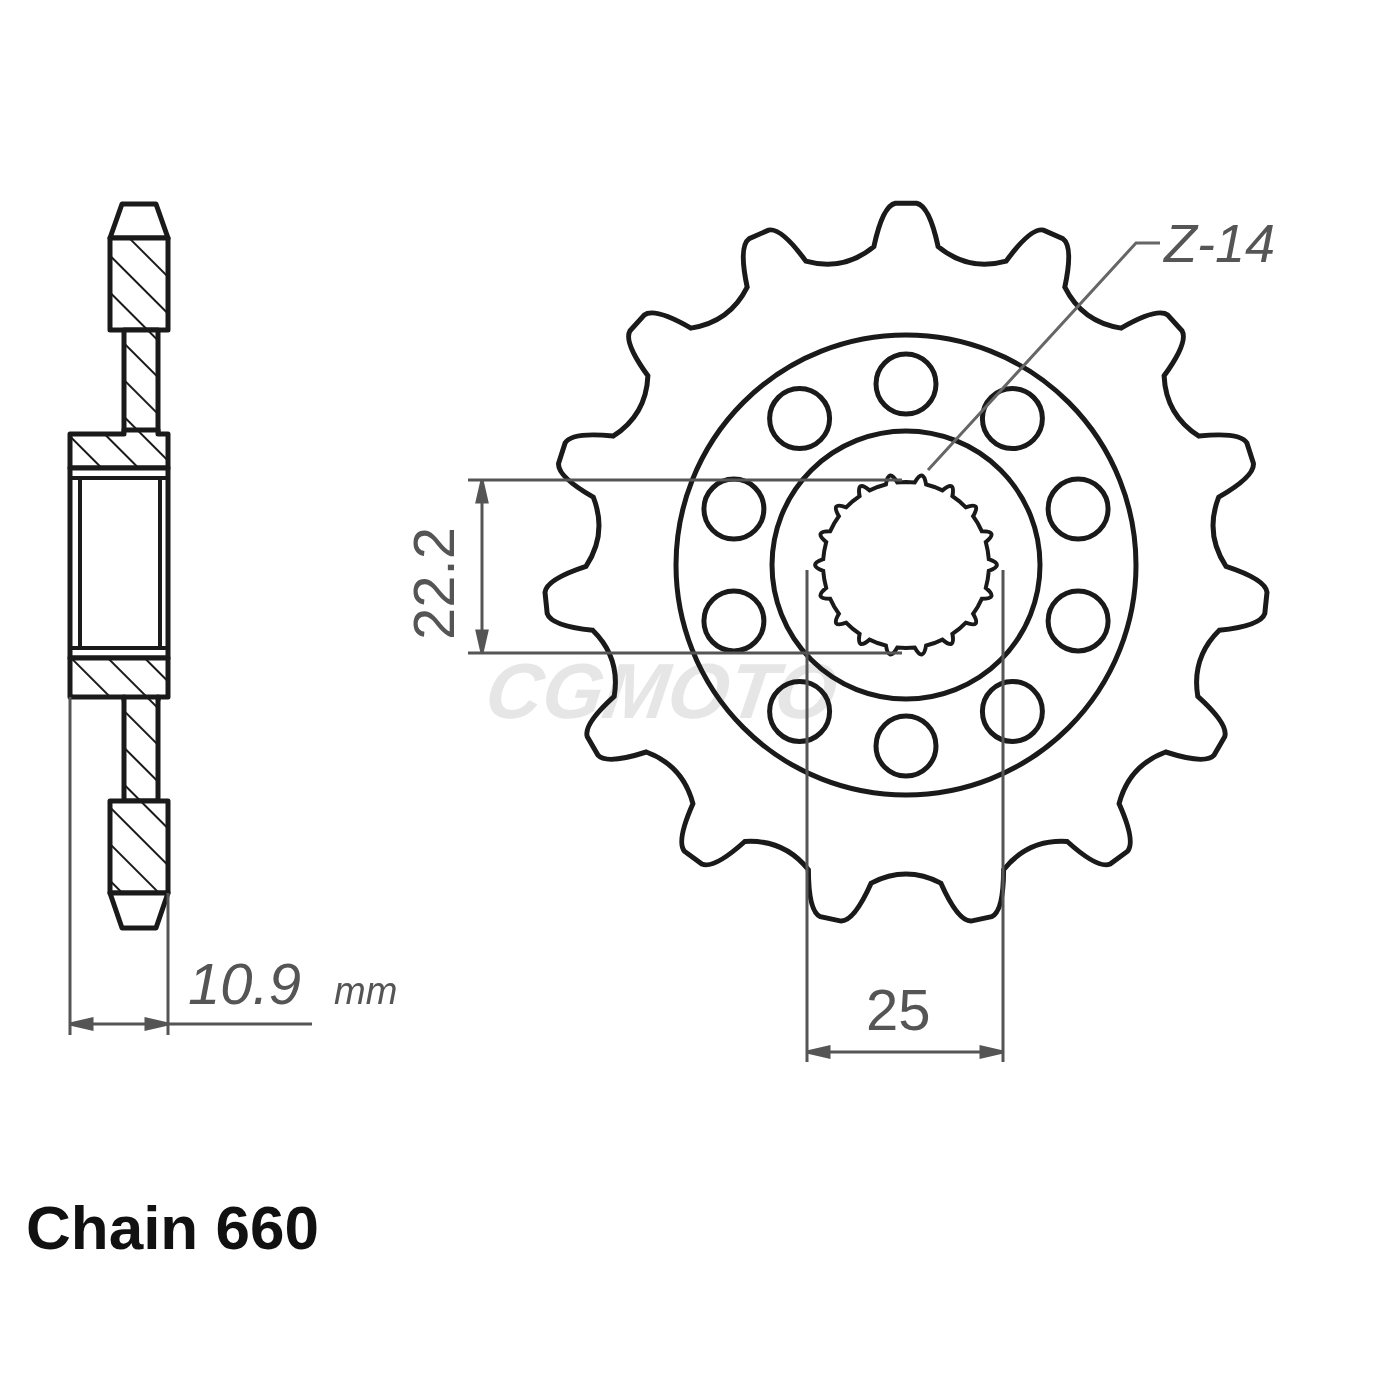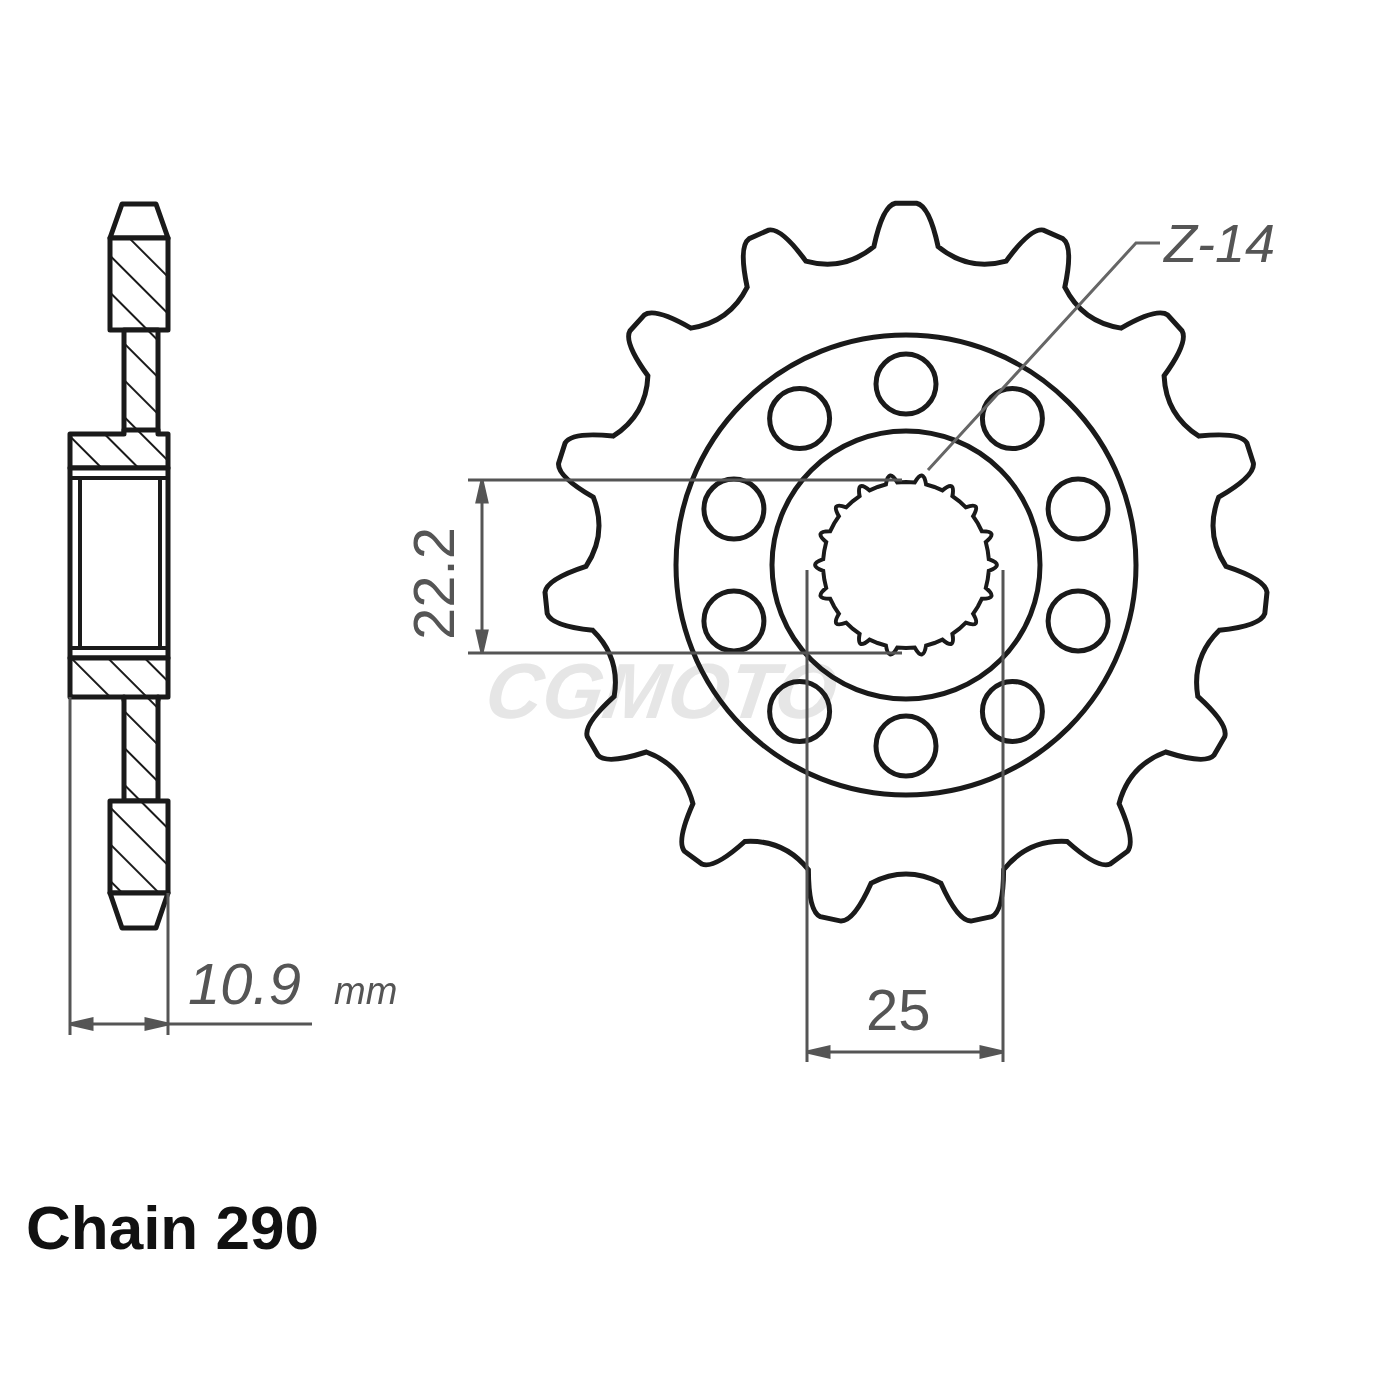--- a/index.html
+++ b/index.html
@@ -92,13 +92,13 @@
     <path d="M1003,1052 L981,1047 L981,1057 Z"></path>
   </g>
   <text class="dim-text" x="866" y="1030" font-size="58" style="font-style:normal">25</text>
 
   <g stroke="#666666" stroke-width="3" fill="none">
     <polyline points="928,470 1136,243 1160,243"></polyline>
   </g>
   <text class="dim-text" x="1164" y="262" font-size="54">Z-14</text>
 </svg>
 
-<div class="chain-label">Chain 290</div>
+<div class="chain-label">Chain 660</div>
 
 </body></html>

